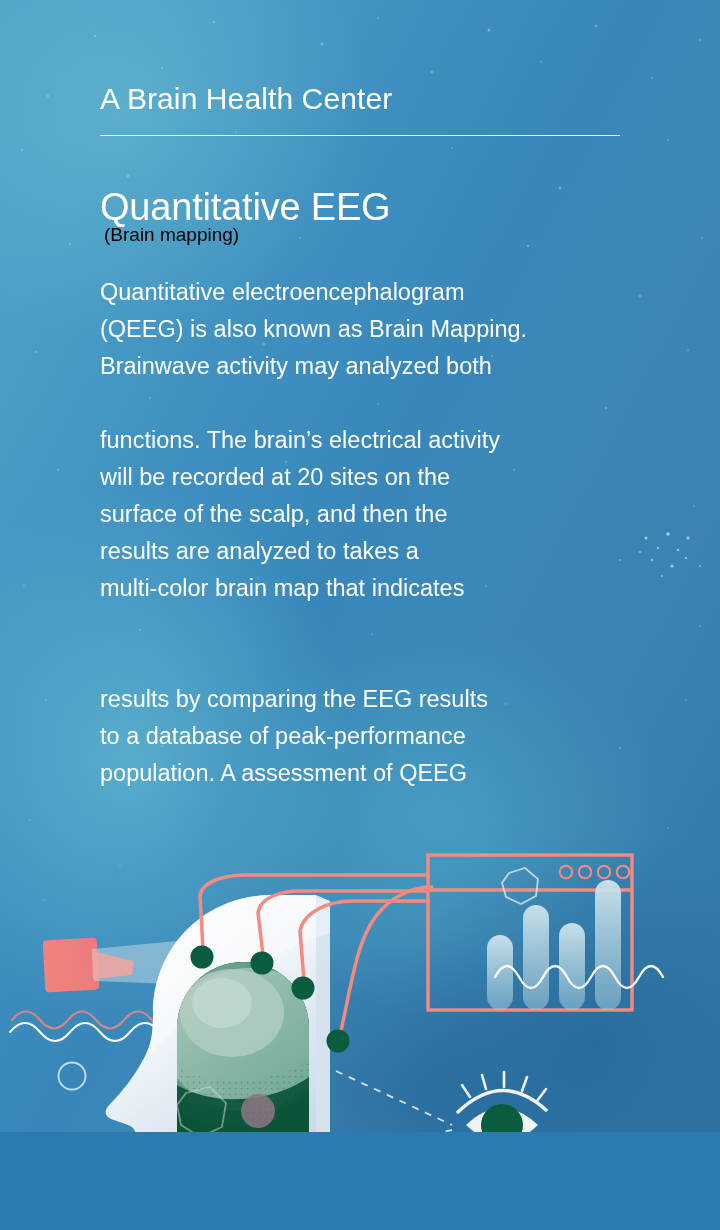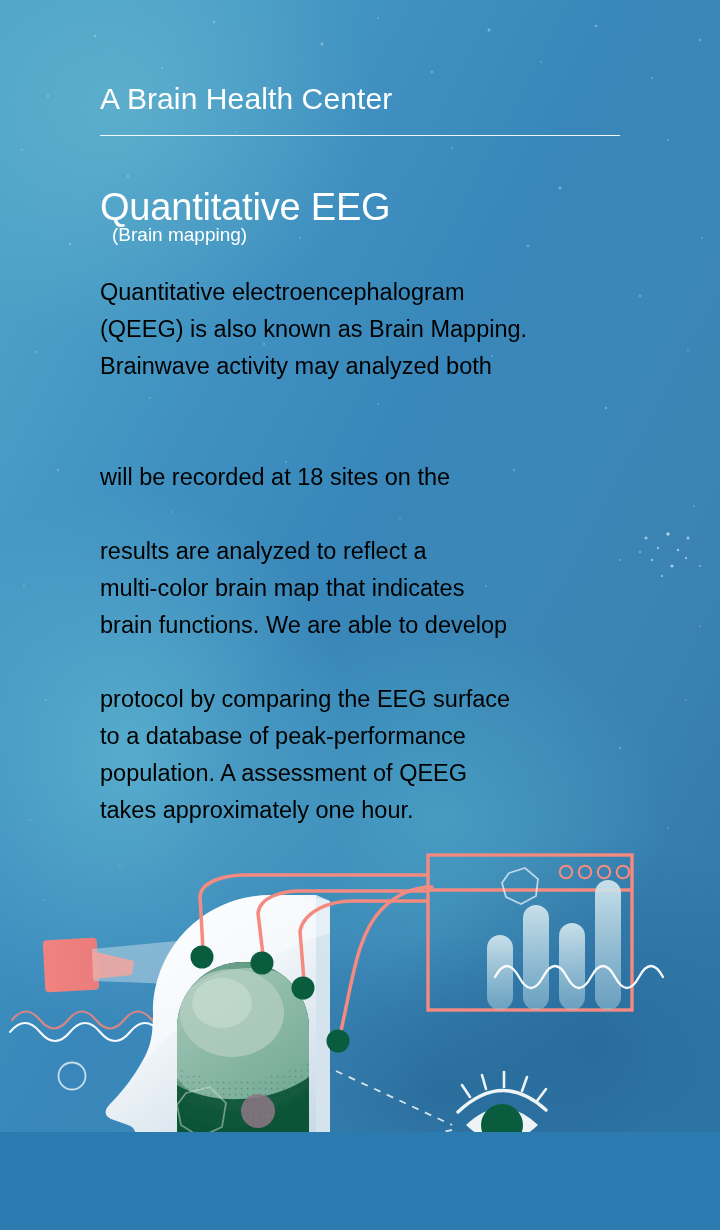--- a/index.html
+++ b/index.html
@@ -85,31 +85,31 @@
     position: absolute;
     left: 100px; top: 161px;
     color: #ffffff;
     font-size: 38px;
     font-weight: 400;
     letter-spacing: -0.2px;
     white-space: nowrap;
   }
   .subtitle {
     position: absolute;
-    left: 112px; top: 224px;
-    color: #ffffff;
+    left: 104px; top: 224px;
+    color: #000000;
     font-size: 19px;
     font-weight: 400;
     white-space: nowrap;
   }
   .body-copy {
     position: absolute;
     left: 100px; top: 274px;
     width: 530px;
-    color: #000000;
+    color: #ffffff;
     font-size: 23.5px;
     line-height: 37px;
     font-weight: 400;
   }
 
   .illustration { position: absolute; left: 0; top: 835px; width: 720px; height: 395px; }
 </style>
 </head>
 <body>
 
@@ -203,31 +203,30 @@
     <div class="brand-rule"></div>
 
     <h1 class="title">Quantitative EEG</h1>
     <div class="subtitle">(Brain mapping)</div>
 
     <div class="body-copy">
       <span>Quantitative electroencephalogram</span><br>
       <span>(QEEG) is also known as Brain Mapping.</span><br>
       <span>Brainwave activity may analyzed both</span><br>
       <br>
+      <span>functions. The brain’s electrical activity</span><br>
+      <span>will be recorded at 20 sites on the</span><br>
+      <span>surface of the scalp, and then the</span><br>
+      <span>results are analyzed to takes a</span><br>
+      <span>multi-color brain map that indicates</span><br>
       <br>
-      <span>will be recorded at 18 sites on the</span><br>
       <br>
-      <span>results are analyzed to reflect a</span><br>
-      <span>multi-color brain map that indicates</span><br>
-      <span>brain functions. We are able to develop</span><br>
-      <br>
-      <span>protocol by comparing the EEG surface</span><br>
+      <span>results by comparing the EEG results</span><br>
       <span>to a database of peak-performance</span><br>
       <span>population. A assessment of QEEG</span><br>
-      <span>takes approximately one hour.</span>
     </div>
   </div>
 
   <svg class="illustration" viewBox="0 0 720 395" width="720" height="395">
     <defs>
       <linearGradient id="gHead" x1="0" y1="0" x2="0.45" y2="1">
         <stop offset="0%" stop-color="#ffffff"></stop>
         <stop offset="45%" stop-color="#f0f5f9"></stop>
         <stop offset="100%" stop-color="#c7d7e4"></stop>
       </linearGradient>

